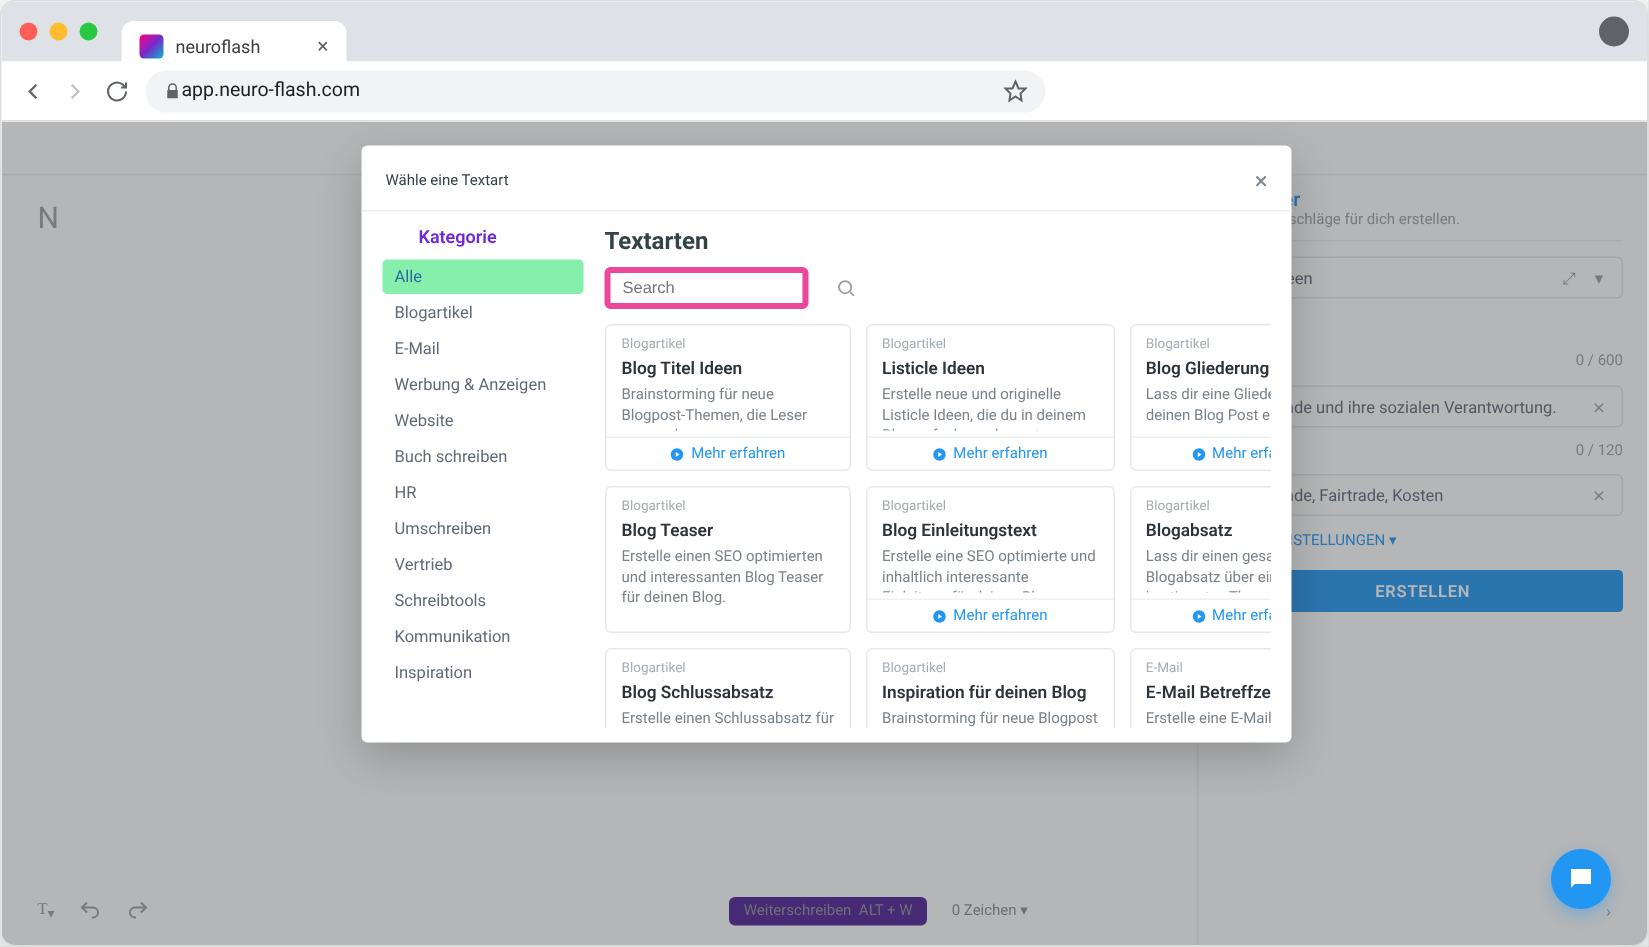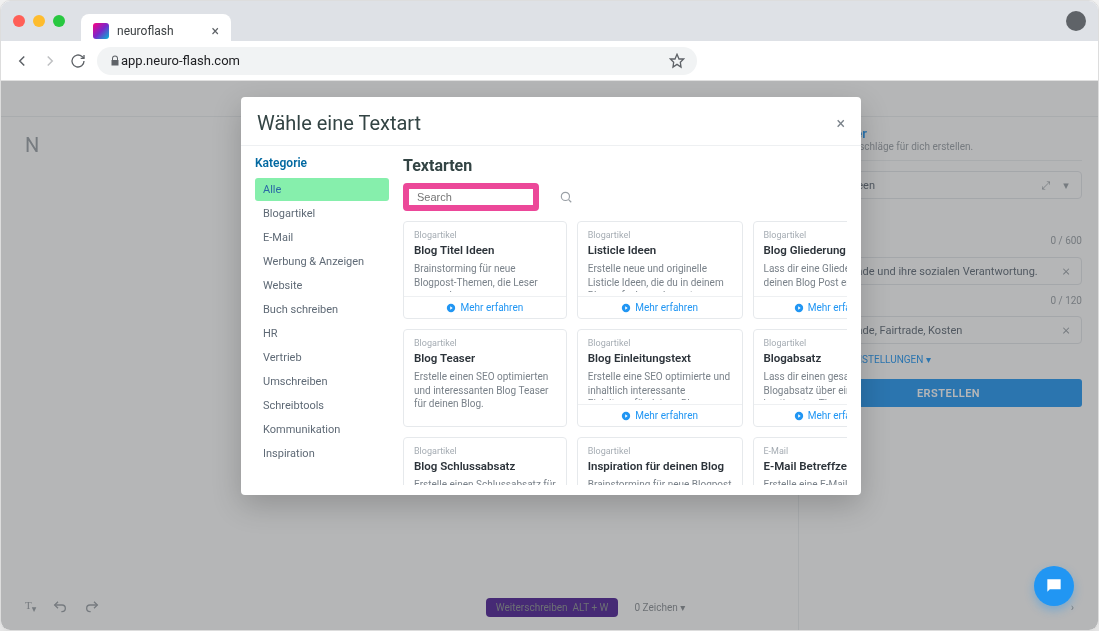--- a/index.html
+++ b/index.html
@@ -205,38 +205,39 @@
     display: flex;
     flex-direction: column;
     overflow: hidden;
   }
   .modal-header {
     padding: 14px 16px 10px 16px;
     display: flex;
     align-items: center;
     border-bottom: 1px solid #eef0f2;
   }
-  .modal-title { font-size: 20px; color: #344; text-align: right; }
+  .modal-title { font-size: 10px; color: #344; text-align: right; }
   .modal-close { margin-left: auto; color: #7a828a; font-size: 16px; }
 
   .modal-body {
     flex: 1;
     display: flex;
     overflow: hidden;
   }
   .cats {
     width: 158px;
     padding: 10px 10px 10px 14px;
     overflow-y: auto;
   }
   .cats h4 {
     font-size: 12px;
-    color: #0369a1;
+    color: #6d28d9;
     font-weight: 600;
     margin-bottom: 8px;
+    margin-left: 24px;
   }
   .cat-list { list-style:none; }
   .cat-item {
     font-size: 11px;
     color: #5f6a76;
     padding: 5px 8px;
     border-radius: 3px;
     margin-bottom: 1px;
     cursor: pointer;
   }
@@ -254,21 +255,21 @@
   }
   .types h4 {
     font-size: 16px;
     color: #344;
     font-weight: 700;
     margin-bottom: 8px;
   }
   .search-box {
     width: 136px;
     height: 28px;
-    border: 6px solid #ec4899;
+    border: 4px solid #ec4899;
     border-radius: 4px;
     display:flex; align-items:center; padding: 0 8px;
     font-size: 11px; color:#9aa0a6;
     margin-bottom: 10px;
   }
   .search-box input {
     border:none; outline:none; background:transparent; flex:1; font-size:11px; color:#344;
   }
   .cards {
     flex:1;
@@ -479,22 +480,22 @@
         <div class="cats">
           <h4>Kategorie</h4>
           <ul class="cat-list" id="cat-list">
               <li class="cat-item active">Alle</li>
               <li class="cat-item">Blogartikel</li>
               <li class="cat-item">E-Mail</li>
               <li class="cat-item">Werbung &amp; Anzeigen</li>
               <li class="cat-item">Website</li>
               <li class="cat-item">Buch schreiben</li>
               <li class="cat-item">HR</li>
+              <li class="cat-item">Umschreiben</li>
               <li class="cat-item">Vertrieb</li>
-              <li class="cat-item">Umschreiben</li>
               <li class="cat-item">Schreibtools</li>
               <li class="cat-item">Kommunikation</li>
               <li class="cat-item">Inspiration</li>
             </ul>
         </div>
         <div class="types">
           <h4>Textarten</h4>
           <div class="search-box">
             <input placeholder="Search" style="">
             <span>

